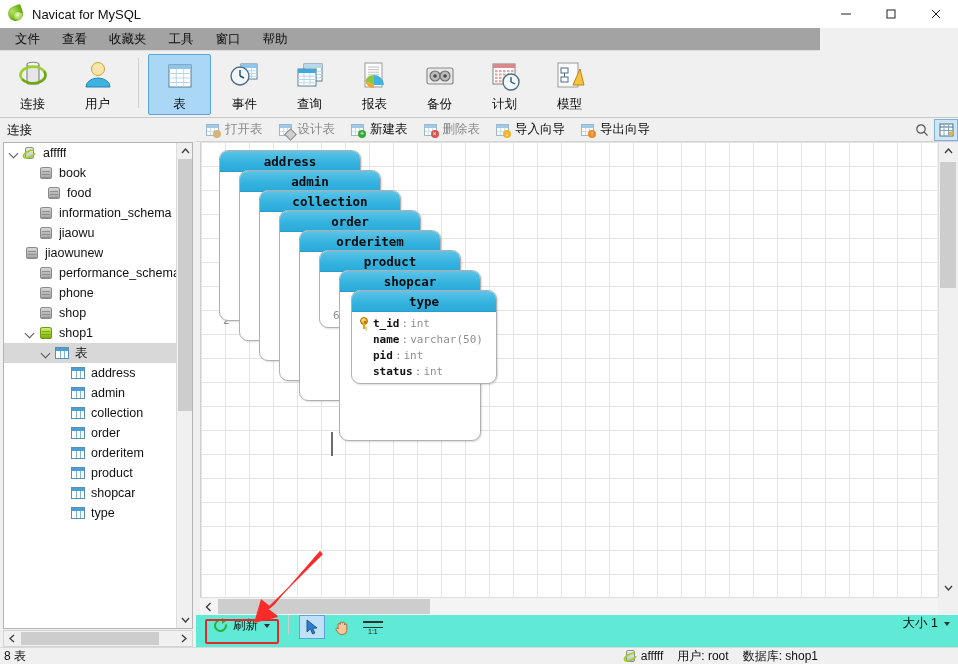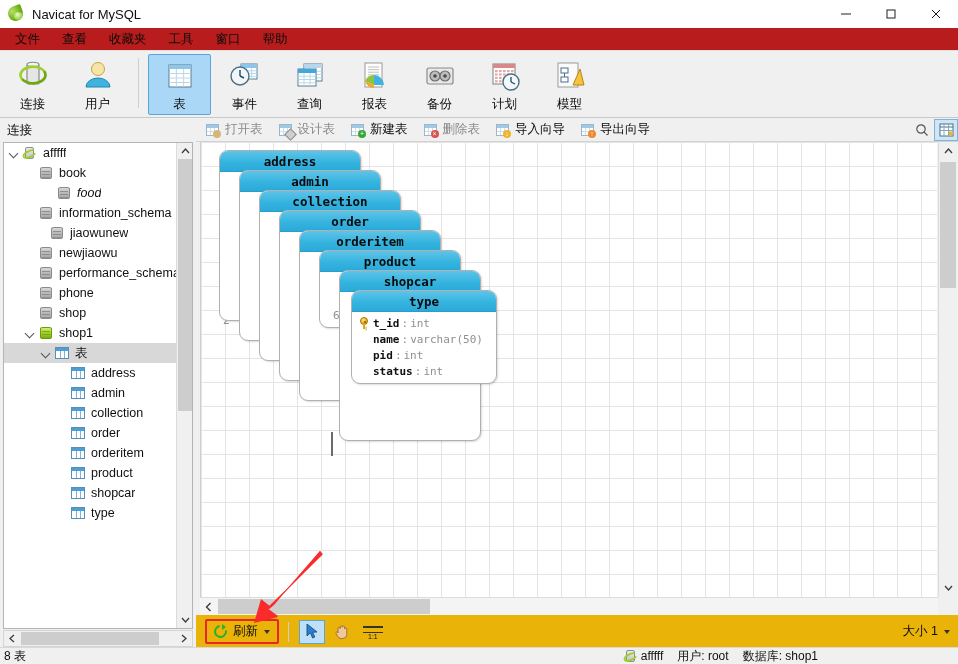--- a/index.html
+++ b/index.html
@@ -34,22 +34,22 @@
   .title-text { margin-left: 7px; font-size: 13px; color: #101010; }
   .winbtns { position: absolute; right: 0; top: 0; height: 28px; display: flex; }
   .winbtn {
     width: 45px; height: 28px; display: flex; align-items: center; justify-content: center;
     color: #202020; font-size: 13px; line-height: 1;
   }
   .winbtn svg { display: block; }
 
   
   .menubar {
-    position: absolute; top: 28px; left: 0; width: 958px; height: 23px;
-    background: #b91c1c; display: flex; align-items: center;
+    position: absolute; top: 28px; left: 0; width: 820px; height: 23px;
+    background: #a3a3a3; display: flex; align-items: center;
     border-bottom: 1px solid #dedede;
   }
   .menu-item {
     padding: 2px 11px; font-size: 12.5px; color: #0c0c0c; height: 21px;
     display: flex; align-items: center;
   }
   .menu-item:first-child { margin-left: 4px; }
 
   
   .toolbar {
@@ -265,21 +265,21 @@
   .cv-hsb {
     position: absolute; top: 597px; left: 200px; width: 738px; height: 18px;
     background: #f4f4f4; border-top: 1px solid #dcdcdc; display: flex; align-items: center;
   }
   .cv-hsb .thumb { position: absolute; left: 18px; top: 1px; width: 212px; height: 15px;
                    background: #cdcdcd; }
 
   
   .bottombar {
     position: absolute; top: 615px; left: 196px; width: 762px; height: 33px;
-    background: #eab308; display: flex; align-items: center;
+    background: #5eead4; display: flex; align-items: flex-start;
   }
   .refresh-hl {
     position: absolute; left: 205px; top: 619px; width: 74px; height: 25px;
     border: 2px solid #e8262a; border-radius: 2px; pointer-events: none;
   }
   .refresh-btn {
     display: flex; align-items: center; height: 21px; margin-left: 13px;
     padding: 0 4px; font-size: 12.5px; color: #0c0c0c;
   }
   .refresh-ico { width: 16px; height: 16px; position: relative; margin-right: 4px; }
@@ -514,47 +514,47 @@
           </span>
           <span class="tlabel">afffff</span>
         </div>
         <div class="trow" style="padding-left: 18px;">
           <span class="tw"></span>
           <span class="ticon ic-db">
             <i></i>
           </span>
           <span class="tlabel">book</span>
         </div>
-        <div class="trow" style="padding-left: 36px; font-style: italic;">
+        <div class="trow" style="padding-left: 26px;">
           <span class="tw"></span>
           <span class="ticon ic-db">
             <i></i>
           </span>
           <span class="tlabel">food</span>
         </div>
         <div class="trow" style="padding-left: 18px;">
           <span class="tw"></span>
           <span class="ticon ic-db">
             <i></i>
           </span>
           <span class="tlabel">information_schema</span>
         </div>
-        <div class="trow" style="padding-left: 29px; text-align: center;">
+        <div class="trow" style="padding-left: 18px;">
           <span class="tw"></span>
           <span class="ticon ic-db">
             <i></i>
           </span>
+          <span class="tlabel">jiaowu</span>
+        </div>
+        <div class="trow" style="padding-left: 4px; text-align: center;">
+          <span class="tw"></span>
+          <span class="ticon ic-db">
+            <i></i>
+          </span>
           <span class="tlabel">jiaowunew</span>
-        </div>
-        <div class="trow" style="padding-left: 18px;">
-          <span class="tw"></span>
-          <span class="ticon ic-db">
-            <i></i>
-          </span>
-          <span class="tlabel">newjiaowu</span>
         </div>
         <div class="trow" style="padding-left: 18px;">
           <span class="tw"></span>
           <span class="ticon ic-db">
             <i></i>
           </span>
           <span class="tlabel">performance_schema</span>
         </div>
         <div class="trow" style="padding-left: 18px;">
           <span class="tw"></span>

